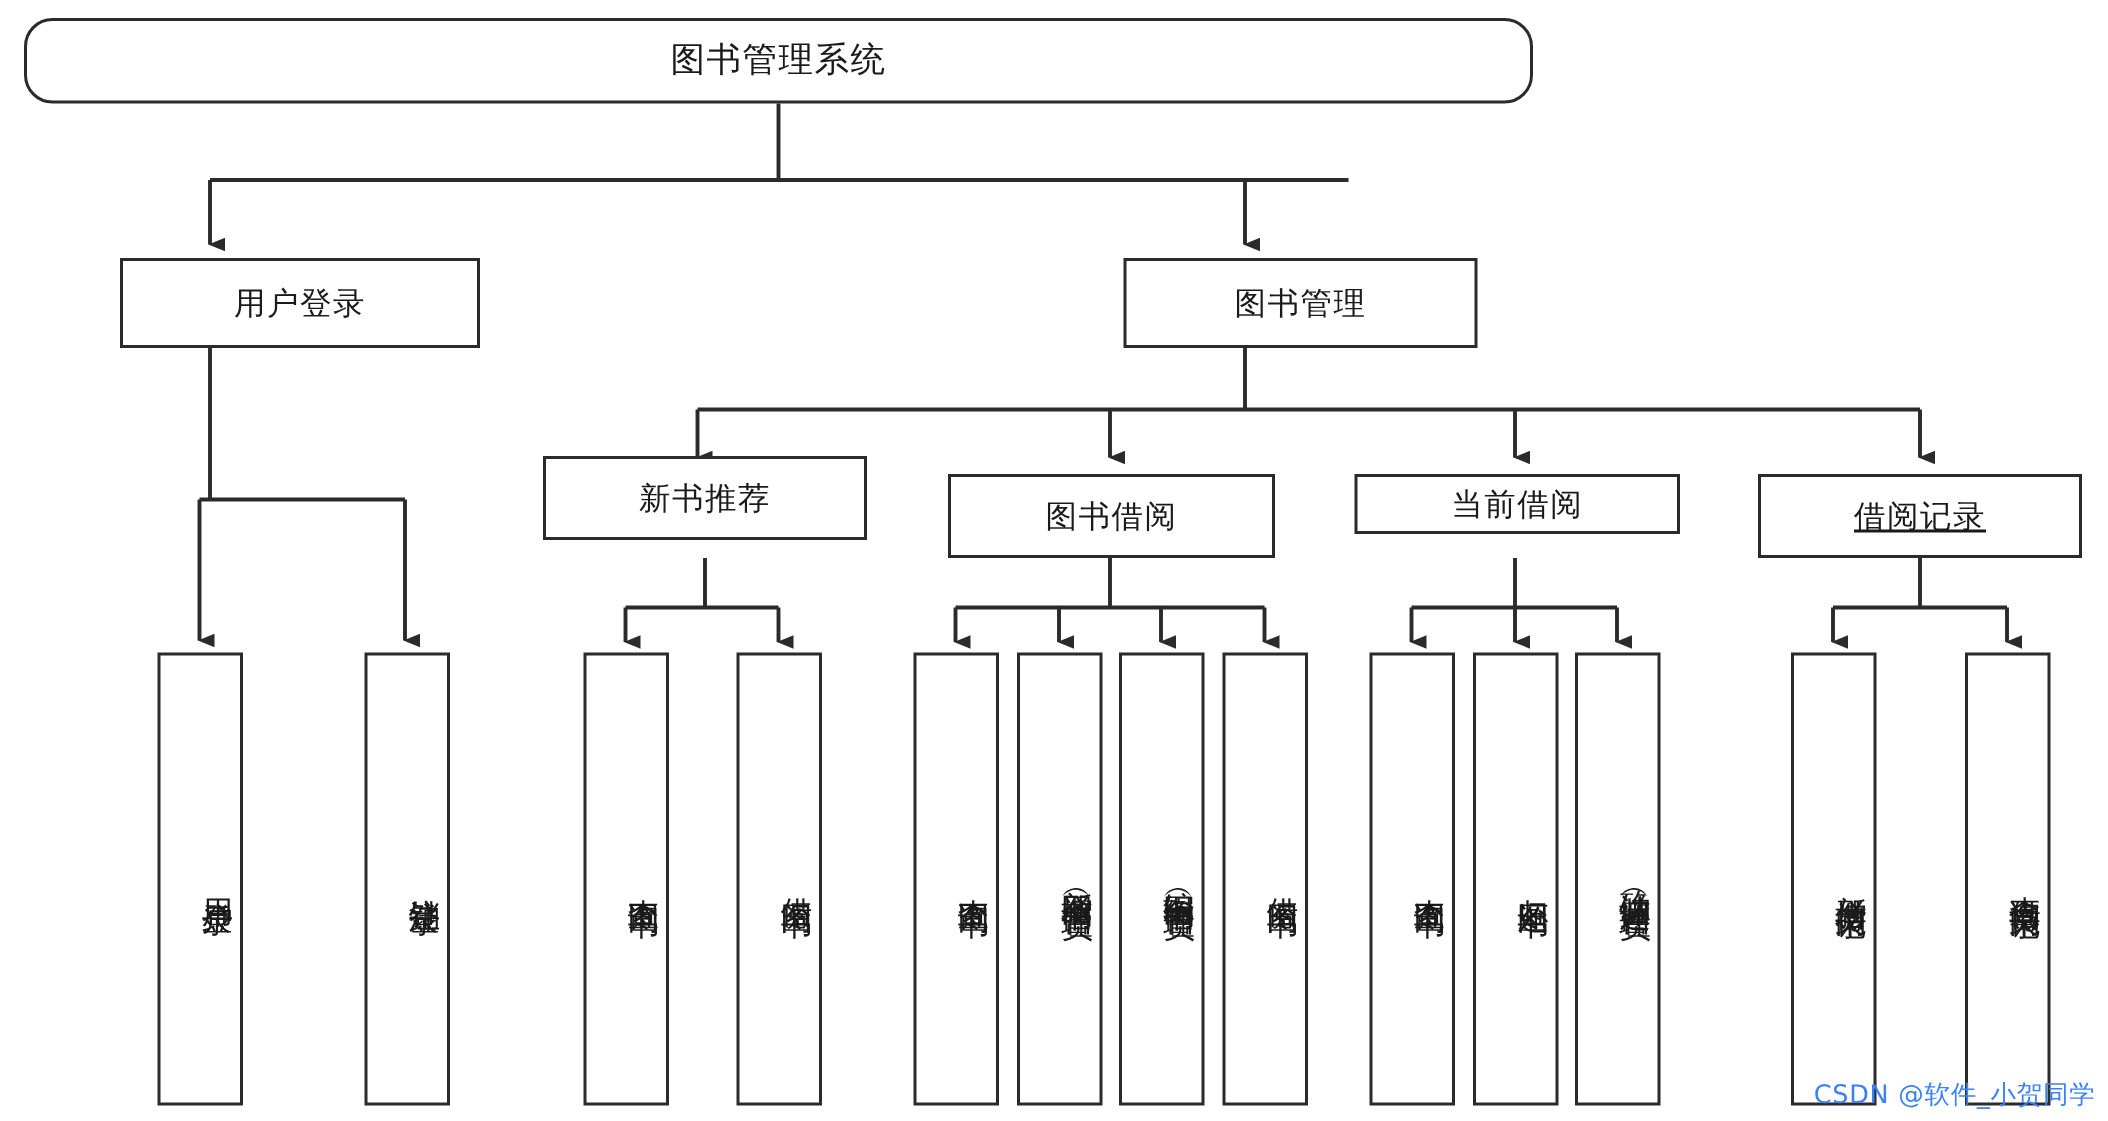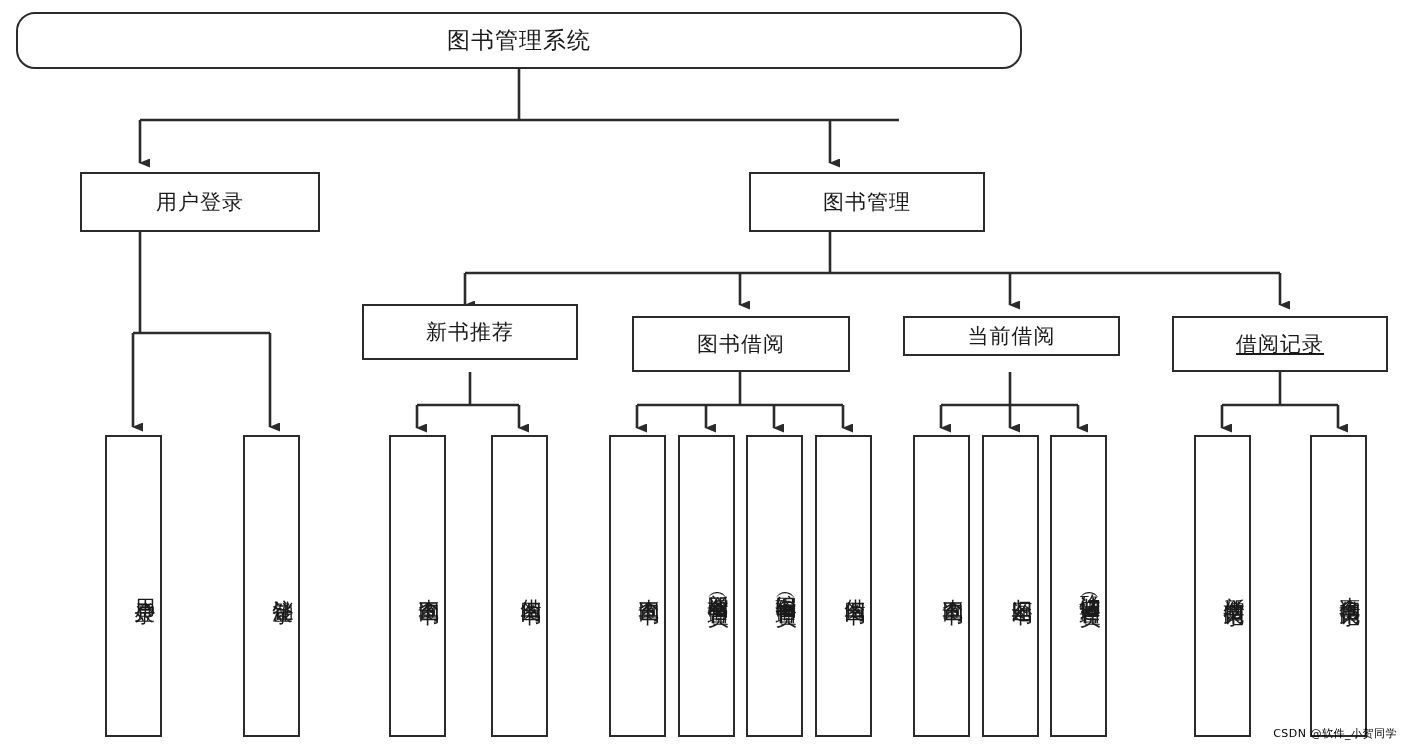--- a/index.html
+++ b/index.html
@@ -57,22 +57,22 @@
     text-orientation: upright;
     white-space: nowrap;
   }
   .node.root {
     font-size: 23px;
   }
   .watermark {
     position: absolute;
     right: 8px;
     bottom: 6px;
-    font-size: 11px;
-    color: #000000;
+    font-size: 17px;
+    color: #3b82f6;
     letter-spacing: 0.5px;
     white-space: nowrap;
     font-family: "DejaVu Sans", "Liberation Sans", sans-serif;
   }
 </style>
 </head>
 <body>
 
 <div id="diagram-root">
 

